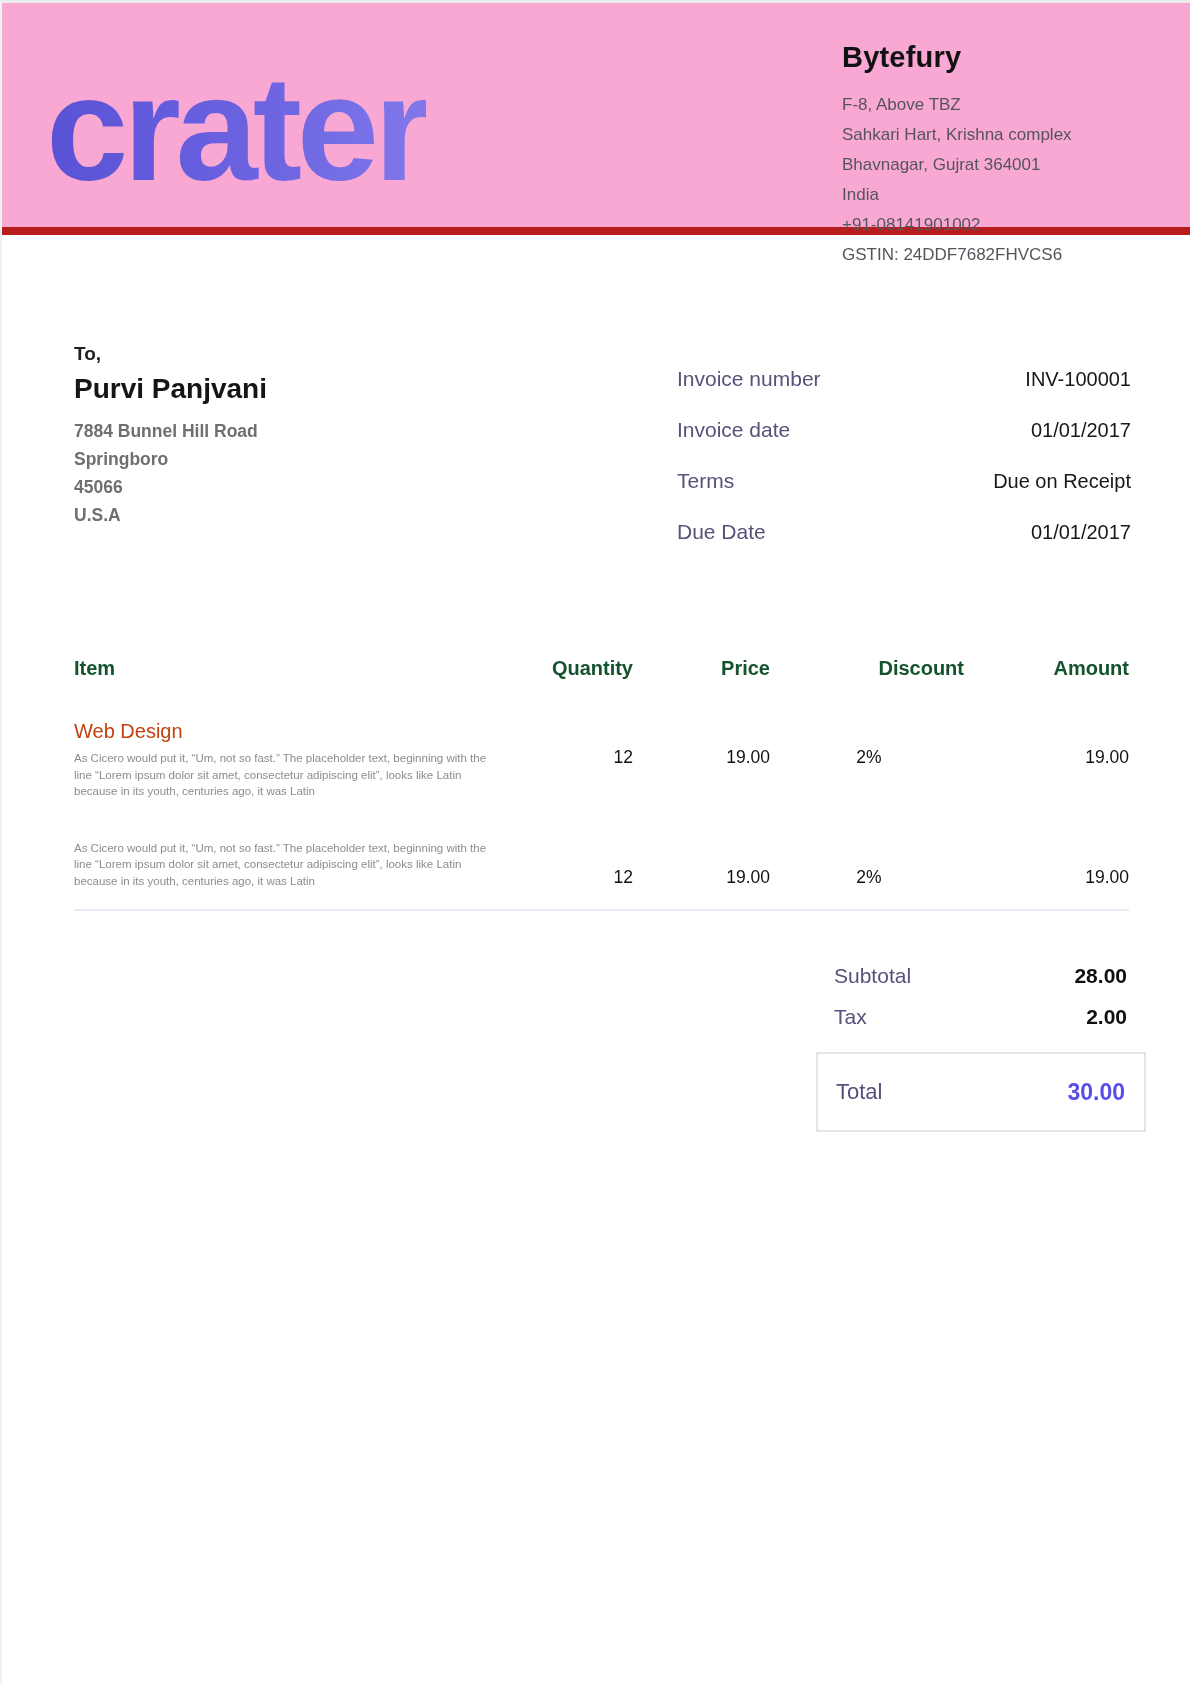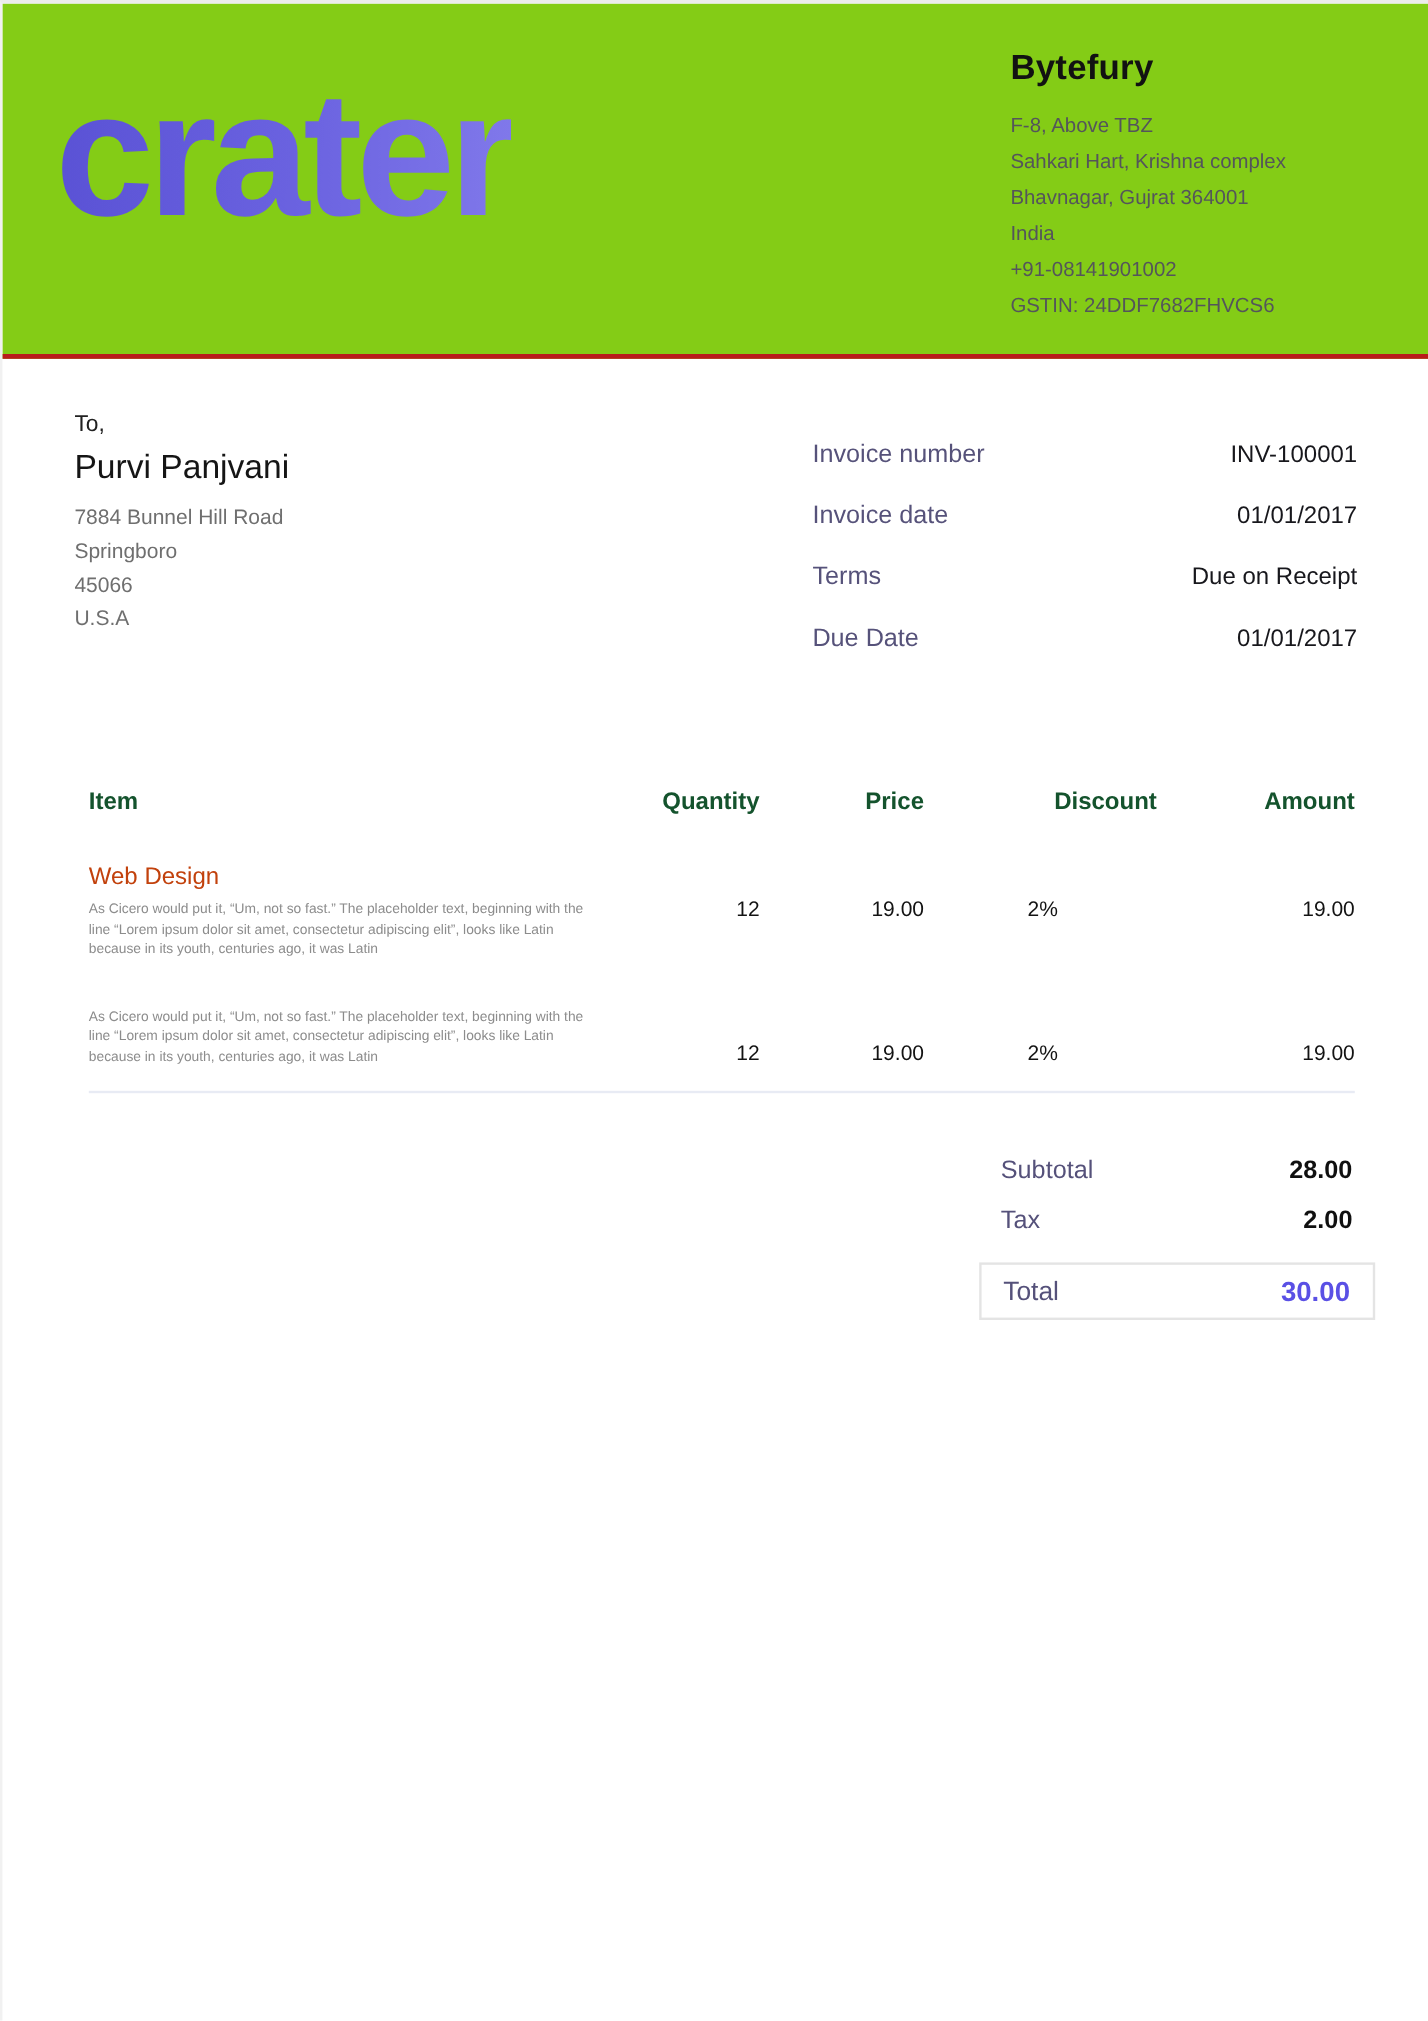--- a/index.html
+++ b/index.html
@@ -17,23 +17,23 @@
     background: #ffffff;
     border-top: 3px solid #ececec;
     border-left: 2px solid #f1f1f1;
     overflow: hidden;
   }
 
   
   .header {
     position: absolute;
     top: 0; left: 0; right: 0;
-    height: 296px;
-    border-bottom: 4px solid #b91c1c;
-    background: #84cc16;
+    height: 232px;
+    border-bottom: 8px solid #b91c1c;
+    background: #f9a8d4;
   }
   .logo {
     position: absolute;
     left: 44px;
     top: 52px;
     font-size: 148px;
     font-weight: 700;
     letter-spacing: -0.035em;
     line-height: 1;
     color: #5b54d8;
@@ -57,23 +57,24 @@
   }
   .company-line {
     font-size: 17px;
     line-height: 30px;
     color: #54555b;
   }
 
   
   .billto {
     position: absolute;
-    left: 60px;
+    left: 72px;
     top: 340px;
     width: 430px;
+    font-weight: bold;
   }
   .billto-label { font-size: 19px; color: #212121; }
   .billto-name  { font-size: 28px; color: #151515; margin-top: 8px; }
   .billto-address { margin-top: 12px; }
   .billto-line { font-size: 17.5px; line-height: 28px; color: #6f6f6f; }
 
   
   .meta {
     position: absolute;
     left: 675px;
@@ -147,21 +148,21 @@
     justify-content: space-between;
     align-items: baseline;
     padding: 0 19px 0 18px;
     margin-top: 17px;
   }
   .totals-row:first-child { margin-top: 6px; }
   .totals-label { font-size: 21px; color: #55517a; }
   .totals-value { font-size: 21px; font-weight: 600; color: #101010; }
   .total-box {
     margin-top: 23px;
-    height: 48px;
+    height: 80px;
     border: 2px solid #e4e4e4;
     background: #ffffff;
     display: flex;
     justify-content: space-between;
     align-items: center;
     padding: 0 19px 0 18px;
   }
   .total-box .total-label { font-size: 22px; color: #55517a; }
   .total-box .total-value { font-size: 23px; font-weight: 600; color: #5a50e5; text-align: center; }
 </style>

